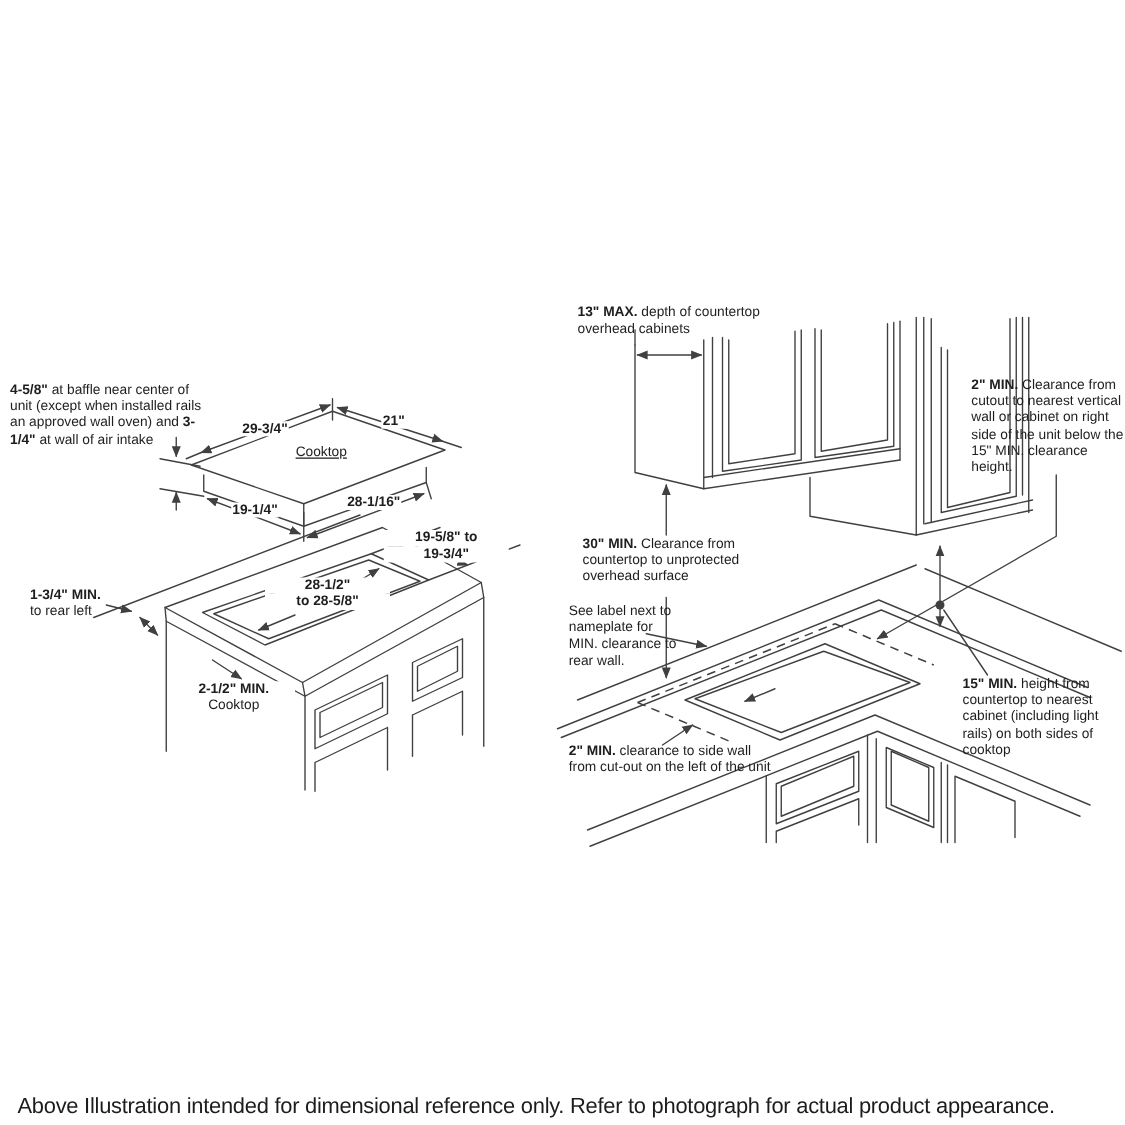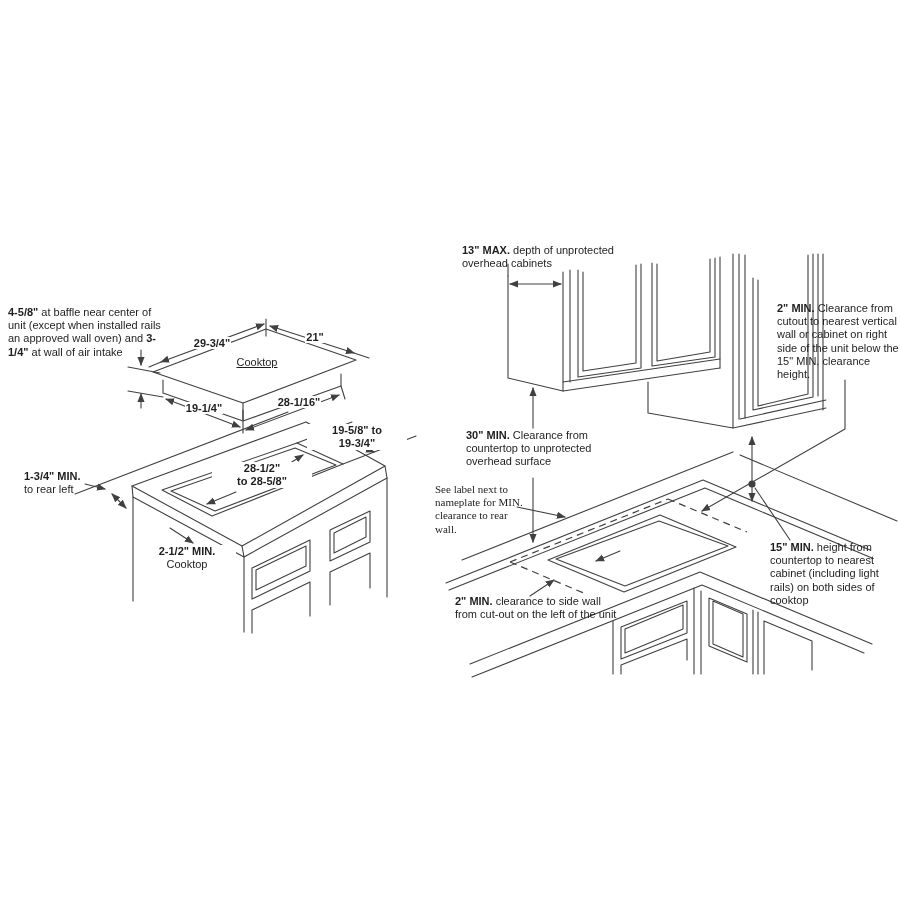--- a/index.html
+++ b/index.html
@@ -171,35 +171,36 @@
     <b class="dim blockline">to 28-5/8"</b>
   </div>
 
   <div class="label center dim" style="left:138px;top:545px;width:96px;">
     <b class="blockline">2-1/2" MIN.</b>
     <span class="blockline">Cooktop</span>
   </div>
 
 
   <div class="label" style="left:462px;top:244px;width:172px;">
-    <b>13" MAX.</b><span> depth of unprotected overhead cabinets</span>
+    <b>13" MAX.</b><span> depth of countertop overhead cabinets</span>
   </div>
 
   <div class="label" style="left:777px;top:302px;width:122px;">
     <b>2" MIN.</b><span> Clearance from cutout to nearest vertical wall or cabinet on right side of the unit below the 15" MIN. clearance height.</span>
   </div>
 
   <div class="label" style="left:466px;top:429px;width:142px;">
     <b>30" MIN.</b><span> Clearance from countertop to unprotected overhead surface</span>
   </div>
 
-  <div class="label" style="left:435px;top:483px;width:92px;font-family:Liberation Serif, serif;"><span>See label next to nameplate for MIN. clearance to rear wall.</span></div>
+  <div class="label" style="left:455px;top:483px;width:92px;"><span>See label next to nameplate for MIN. clearance to rear wall.</span></div>
 
   <div class="label" style="left:455px;top:595px;width:170px;">
     <b>2" MIN.</b><span> clearance to side wall from cut-out on the left of the unit</span>
   </div>
 
   <div class="label" style="left:770px;top:541px;width:120px;">
     <b>15" MIN.</b><span> height from countertop to nearest cabinet (including light rails) on both sides of cooktop</span>
   </div>
 
+  <div class="caption"><span>Above Illustration intended for dimensional reference only. Refer to photograph for actual product appearance.</span></div>
 
 </div>
 
 </body></html>

